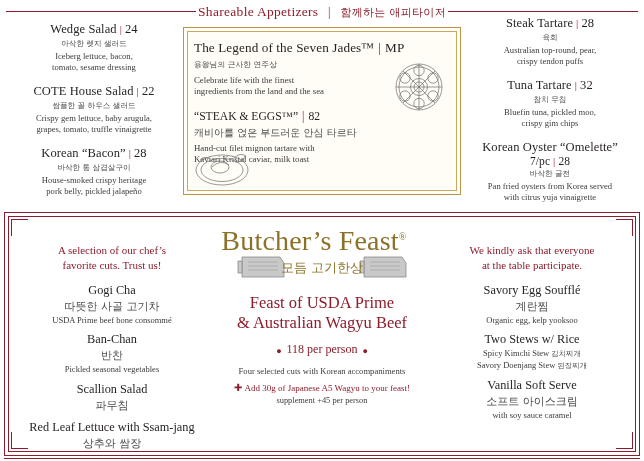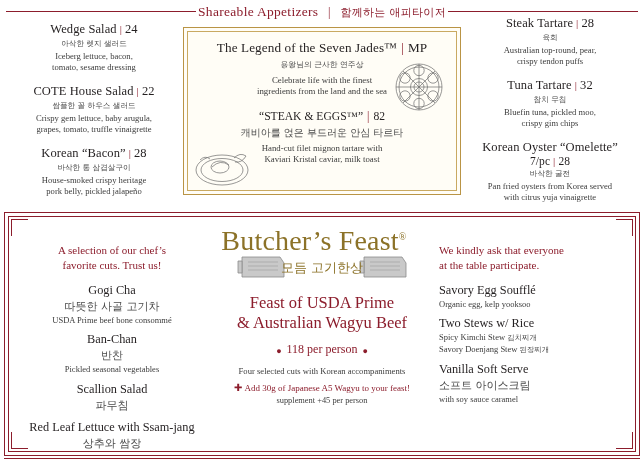--- a/index.html
+++ b/index.html
@@ -103,21 +103,20 @@
   .feature-box:before {
     content: "";
     position: absolute;
     left: 3px; top: 3px; right: 3px; bottom: 3px;
     border: 0.8px solid #c9a961;
     pointer-events: none;
   }
   .feature-inner {
     position: absolute;
     left: 0; top: 0; right: 0; bottom: 0;
-    text-align: center;
     padding: 12px 10px 0 10px;
     box-sizing: border-box;
   }
   .legend-title {
     font-size: 13.2px;
     color: #231f20;
     letter-spacing: 0.1px;
   }
   .legend-title .sep { color: #8c1d2c; margin: 0 4px; }
   .legend-kr {
@@ -225,21 +224,21 @@
     left: 14px;
     top: 30px;
     width: 186px;
     text-align: center;
   }
   .bf-col-right {
     position: absolute;
     right: 14px;
     top: 30px;
     width: 186px;
-    text-align: left;
+    text-align: center;
   }
   .bf-note {
     font-size: 11px;
     color: #8c1d2c;
     line-height: 1.4;
     margin-bottom: 9px;
   }
   .cut { margin-bottom: 7px; }
   .cut-name {
     font-size: 12.3px;
@@ -490,20 +489,21 @@
         <div class="cut-kr">상추와 쌈장</div>
       </div>
     </div>
 
     <div class="bf-col-right">
       <div class="bf-note" style="white-space:pre-line">We kindly ask that everyone
 at the table participate.</div>
 
       <div class="cut">
         <div class="cut-name">Savory Egg Soufflé</div>
+        <div class="cut-kr">계란찜</div>
         <div class="cut-desc">Organic egg, kelp yooksoo</div>
       </div>
 
       <div class="cut">
         <div class="cut-name">Two Stews w/ Rice</div>
         <div class="cut-desc">
           <span>Spicy Kimchi Stew</span>
           <span class="kr-in">김치찌개</span>
         </div>
         <div class="cut-desc">

